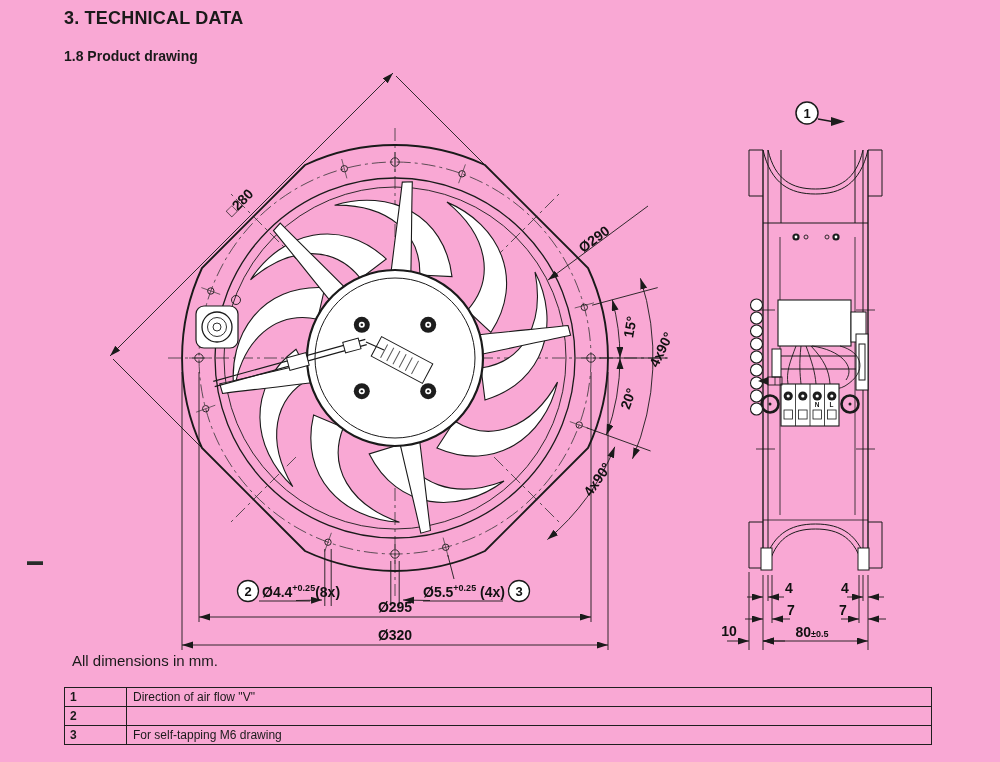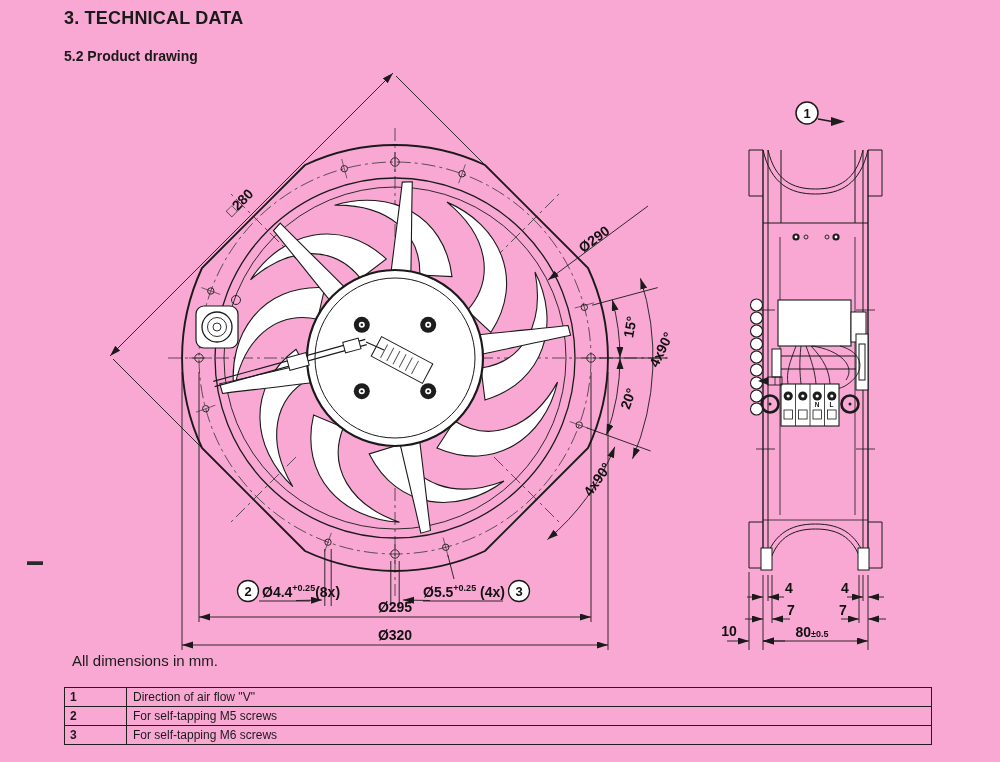--- a/index.html
+++ b/index.html
@@ -21,21 +21,21 @@
   .dimtxt-s{font-family:"Liberation Sans",sans-serif;font-weight:700;font-size:9px;}
   .calltxt{font-family:"Liberation Sans",sans-serif;font-weight:700;font-size:13px;}
   .tinytxt{font-family:"Liberation Sans",sans-serif;font-size:6.5px;font-weight:700;}
 </style>
 </head>
 <body>
 
 <div id="page">
 
   <div class="abs title" style="left:64px;top:8px;">3. TECHNICAL DATA</div>
-  <div class="abs subtitle" style="left:64px;top:48px;">5.2 Product drawing</div>
+  <div class="abs subtitle" style="left:64px;top:48px;">1.8 Product drawing</div>
   <div class="abs margin-dash" style="left:27px;top:561px;"></div>
 
   <svg class="abs" style="left:0;top:0;" width="1000" height="762" viewBox="0 0 1000 762">
     <defs>
       <marker id="arr" orient="auto-start-reverse" markerWidth="13" markerHeight="9" refX="11" refY="3.5" markerUnits="userSpaceOnUse">
         <path d="M0,0 L11,3.5 L0,7 Z" fill="#1a1a1a"></path>
       </marker>
     </defs>
 
     <g stroke="#1a1a1a" fill="none" stroke-width="0.9">
@@ -383,21 +383,20 @@
 
   <div class="abs note" style="left:72px;top:652px;">All dimensions in mm.</div>
 
   <div class="legend">
     <div class="row">
       <div class="num">1</div>
       <div class="desc">Direction of air flow "V"</div>
     </div>
     <div class="row">
       <div class="num">2</div>
-      <div class="desc">For self-tapping M5 screws</div>
     </div>
     <div class="row">
       <div class="num">3</div>
-      <div class="desc">For self-tapping M6 screws</div>
+      <div class="desc">For self-tapping M6 drawing</div>
     </div>
   </div>
 
 </div>
 
 </body></html>

